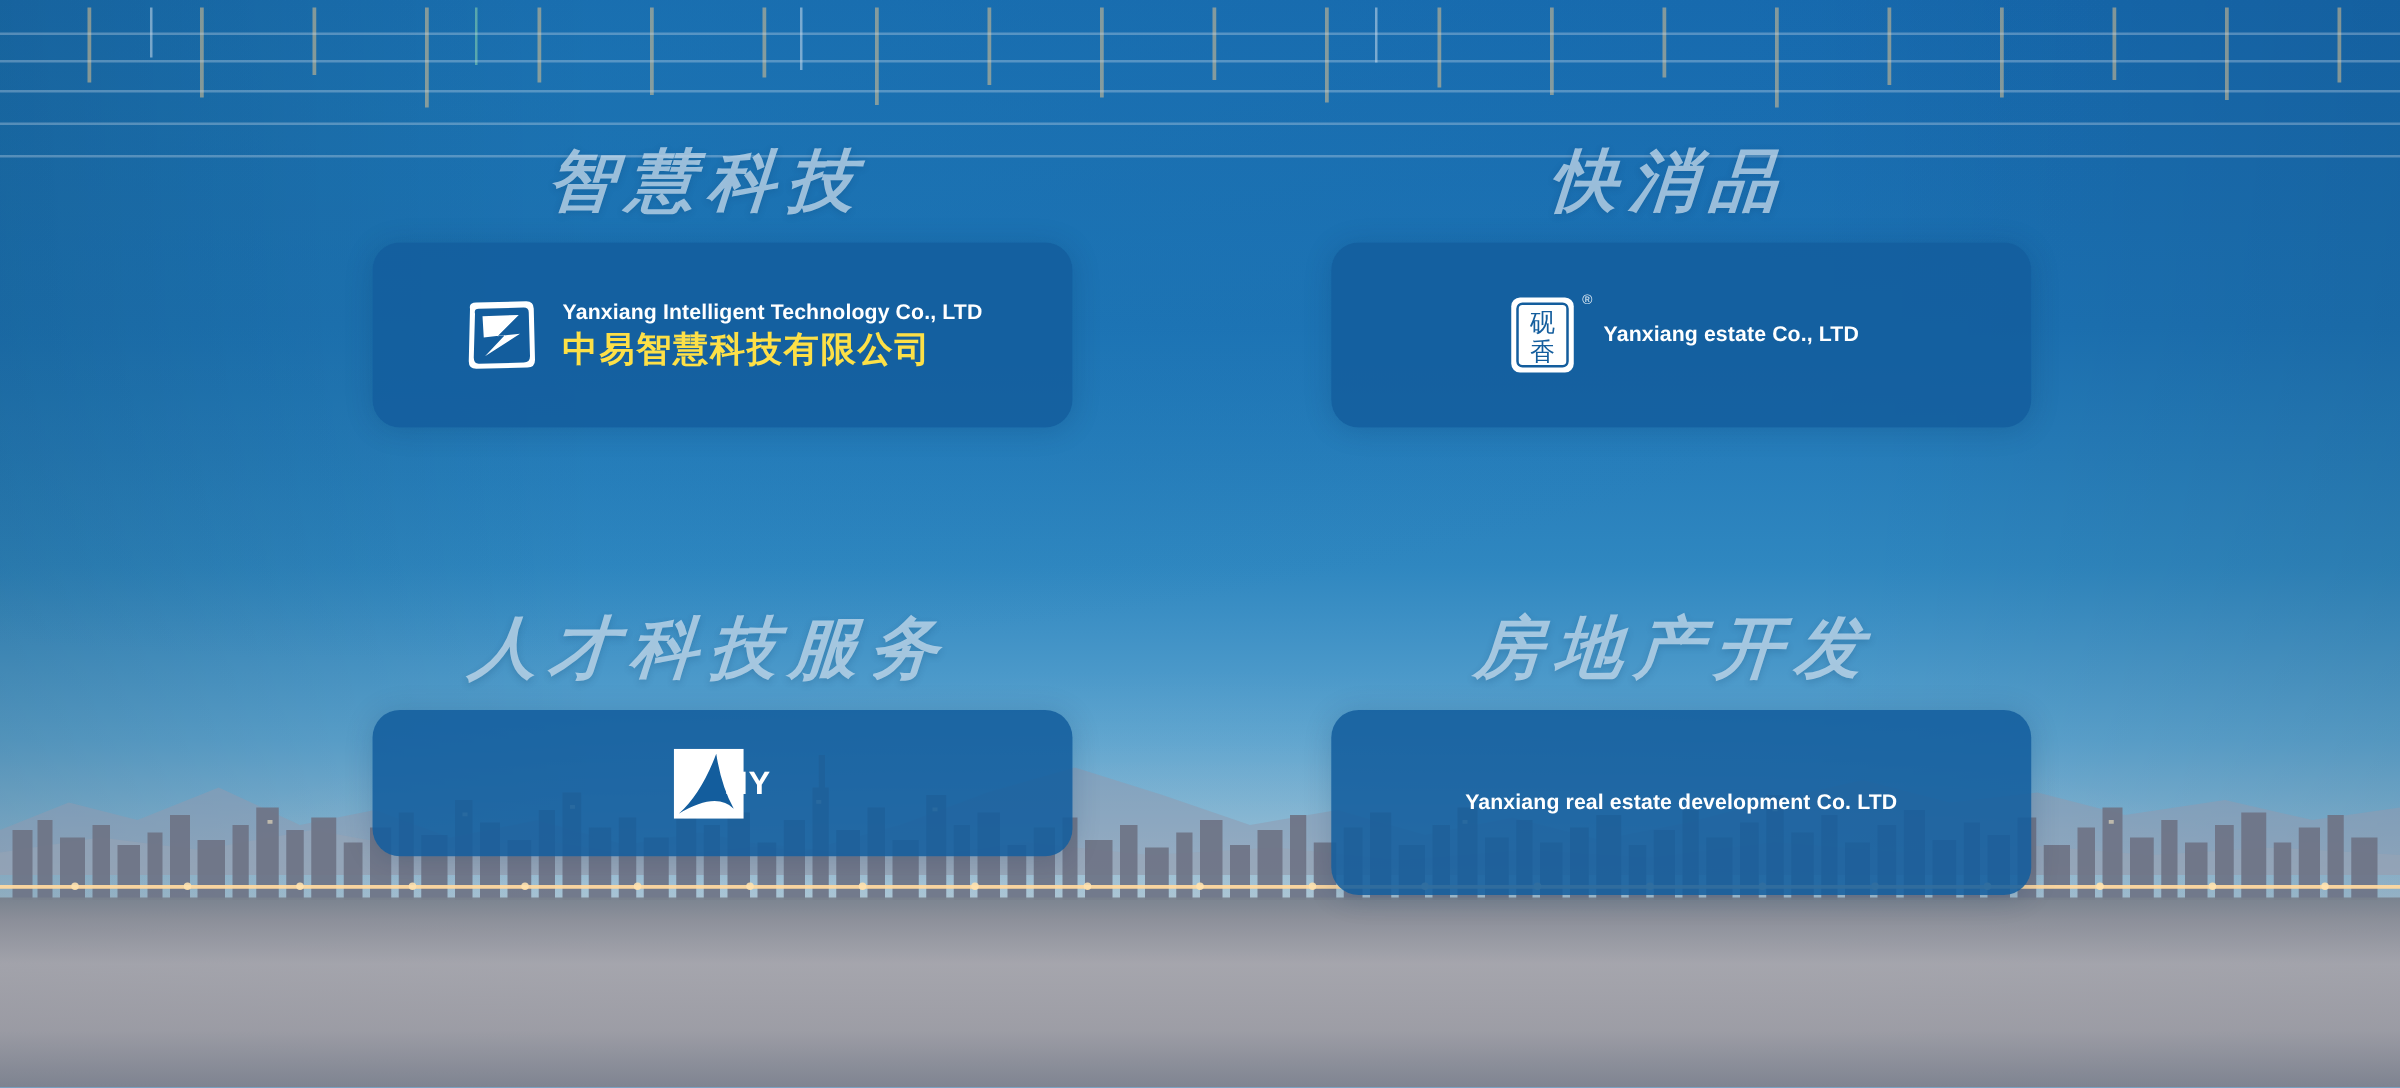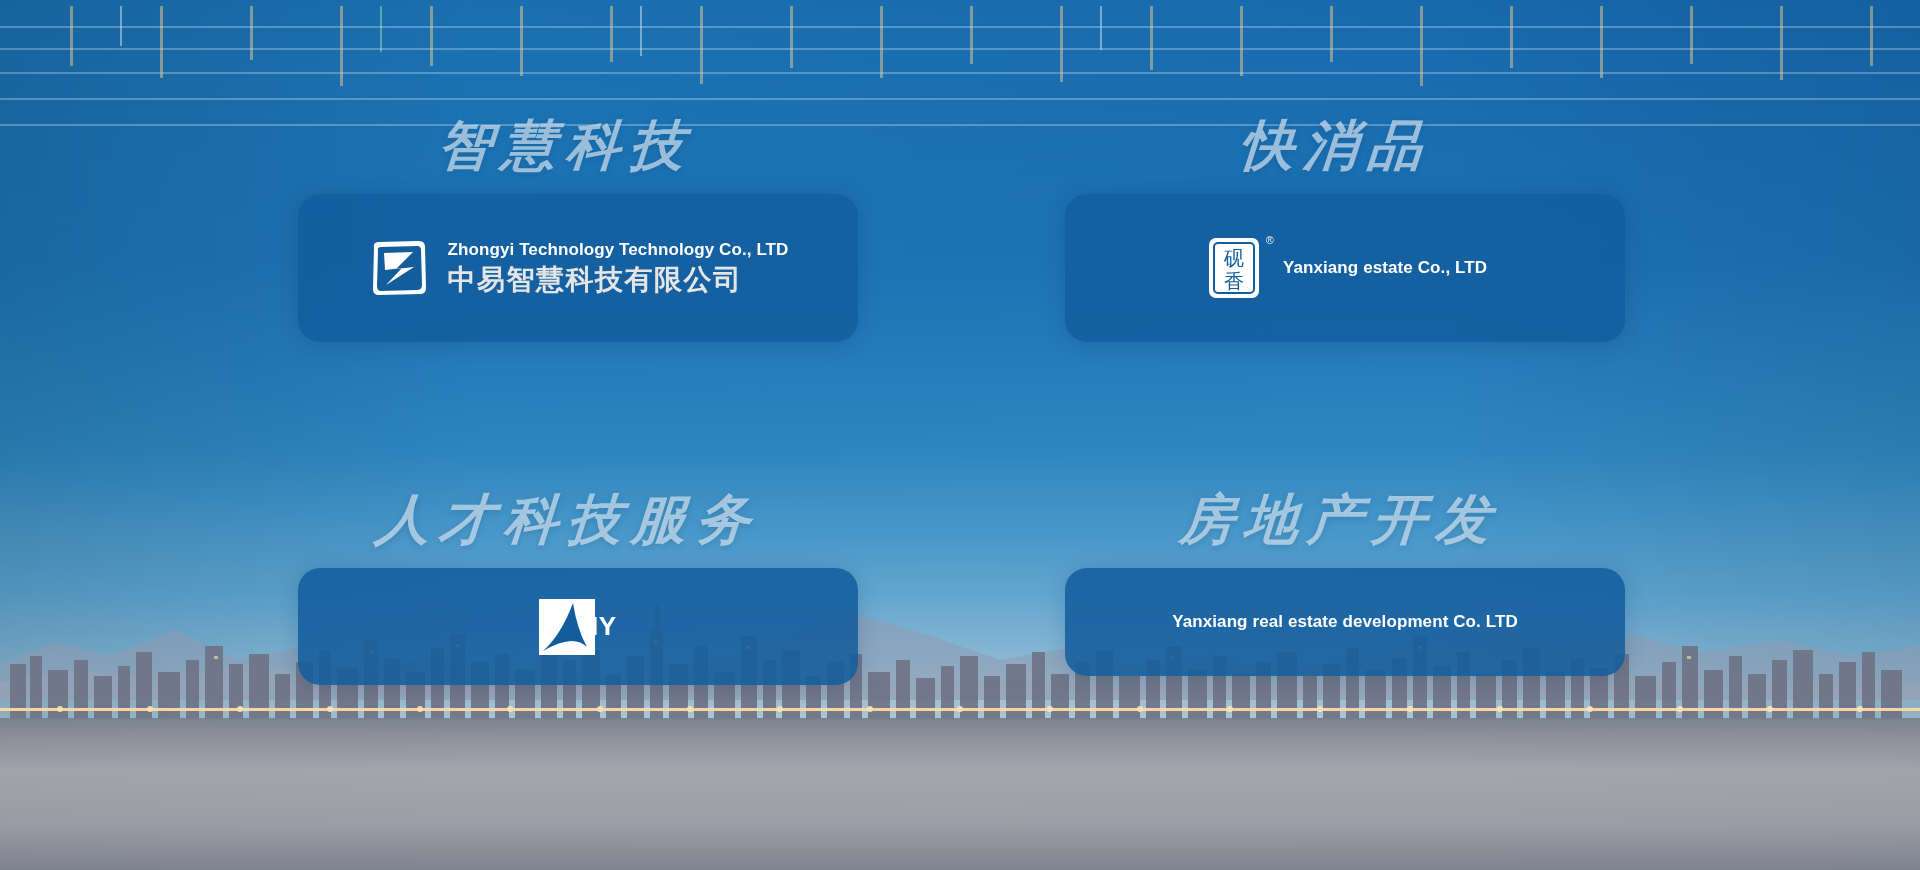--- a/index.html
+++ b/index.html
@@ -135,21 +135,21 @@
   .name-en {
     color: #ffffff;
     font-size: 17px;
     font-weight: 700;
     letter-spacing: 0.1px;
     line-height: 1.15;
     white-space: nowrap;
   }
 
   .name-cn {
-    color: #e5e5e5;
+    color: #fde047;
     font-size: 28px;
     font-weight: 700;
     letter-spacing: 1.5px;
     line-height: 1.15;
     white-space: nowrap;
   }
 
   
   .card.centered .card-inner { gap: 0; }
   .card.centered .names { align-items: center; text-align: center; }
@@ -162,21 +162,21 @@
   #seg-2 { left: 1065px; top: 118px; }
   #seg-2 .seg-title { margin-left: 175px; }
   #seg-2 .card { width: 560px; height: 148px; }
 
   #seg-3 { left: 298px; top: 492px; }
   #seg-3 .seg-title { margin-left: 78px; }
   #seg-3 .card { width: 560px; height: 117px; }
 
   #seg-4 { left: 1065px; top: 492px; }
   #seg-4 .seg-title { margin-left: 115px; }
-  #seg-4 .card { width: 560px; height: 108px; }
+  #seg-4 .card { width: 560px; height: 148px; }
 
   
   .logo-z, .logo-seal, .logo-any { display: block; }
 
   .reg-mark {
     position: absolute;
     right: -9px;
     top: -2px;
     color: #e8f1f8;
     font-size: 11px;
@@ -377,21 +377,21 @@
       <div class="card">
         <div class="card-inner">
           <div class="logo-wrap">
             <svg class="logo-z" width="60" height="60" viewBox="0 0 60 60">
               <path d="M5,9 Q4,4 10,4 L50,3 Q56,3 56,9 L57,50 Q57,56 51,56 L10,57 Q4,57 4,51 Z" fill="#ffffff"></path>
               <path d="M9,13 Q8,9 12,9 L48,8 Q52,8 52,12 L53,47 Q53,52 48,52 L12,53 Q8,53 8,48 Z" fill="#135d9d"></path>
               <path d="M15,15 L44,14 L27,31 L45,29 L17,47 L33,30 L16,32 Z" fill="#ffffff"></path>
             </svg>
           </div>
           <div class="names">
-            <div class="name-en">Zhongyi Technology Technology Co., LTD</div>
+            <div class="name-en">Yanxiang Intelligent Technology Co., LTD</div>
             <div class="name-cn">中易智慧科技有限公司</div>
           </div>
         </div>
       </div>
     </div>
 
     <div class="segment" id="seg-2">
       <div class="seg-title">快消品</div>
       <div class="card">
         <div class="card-inner">

